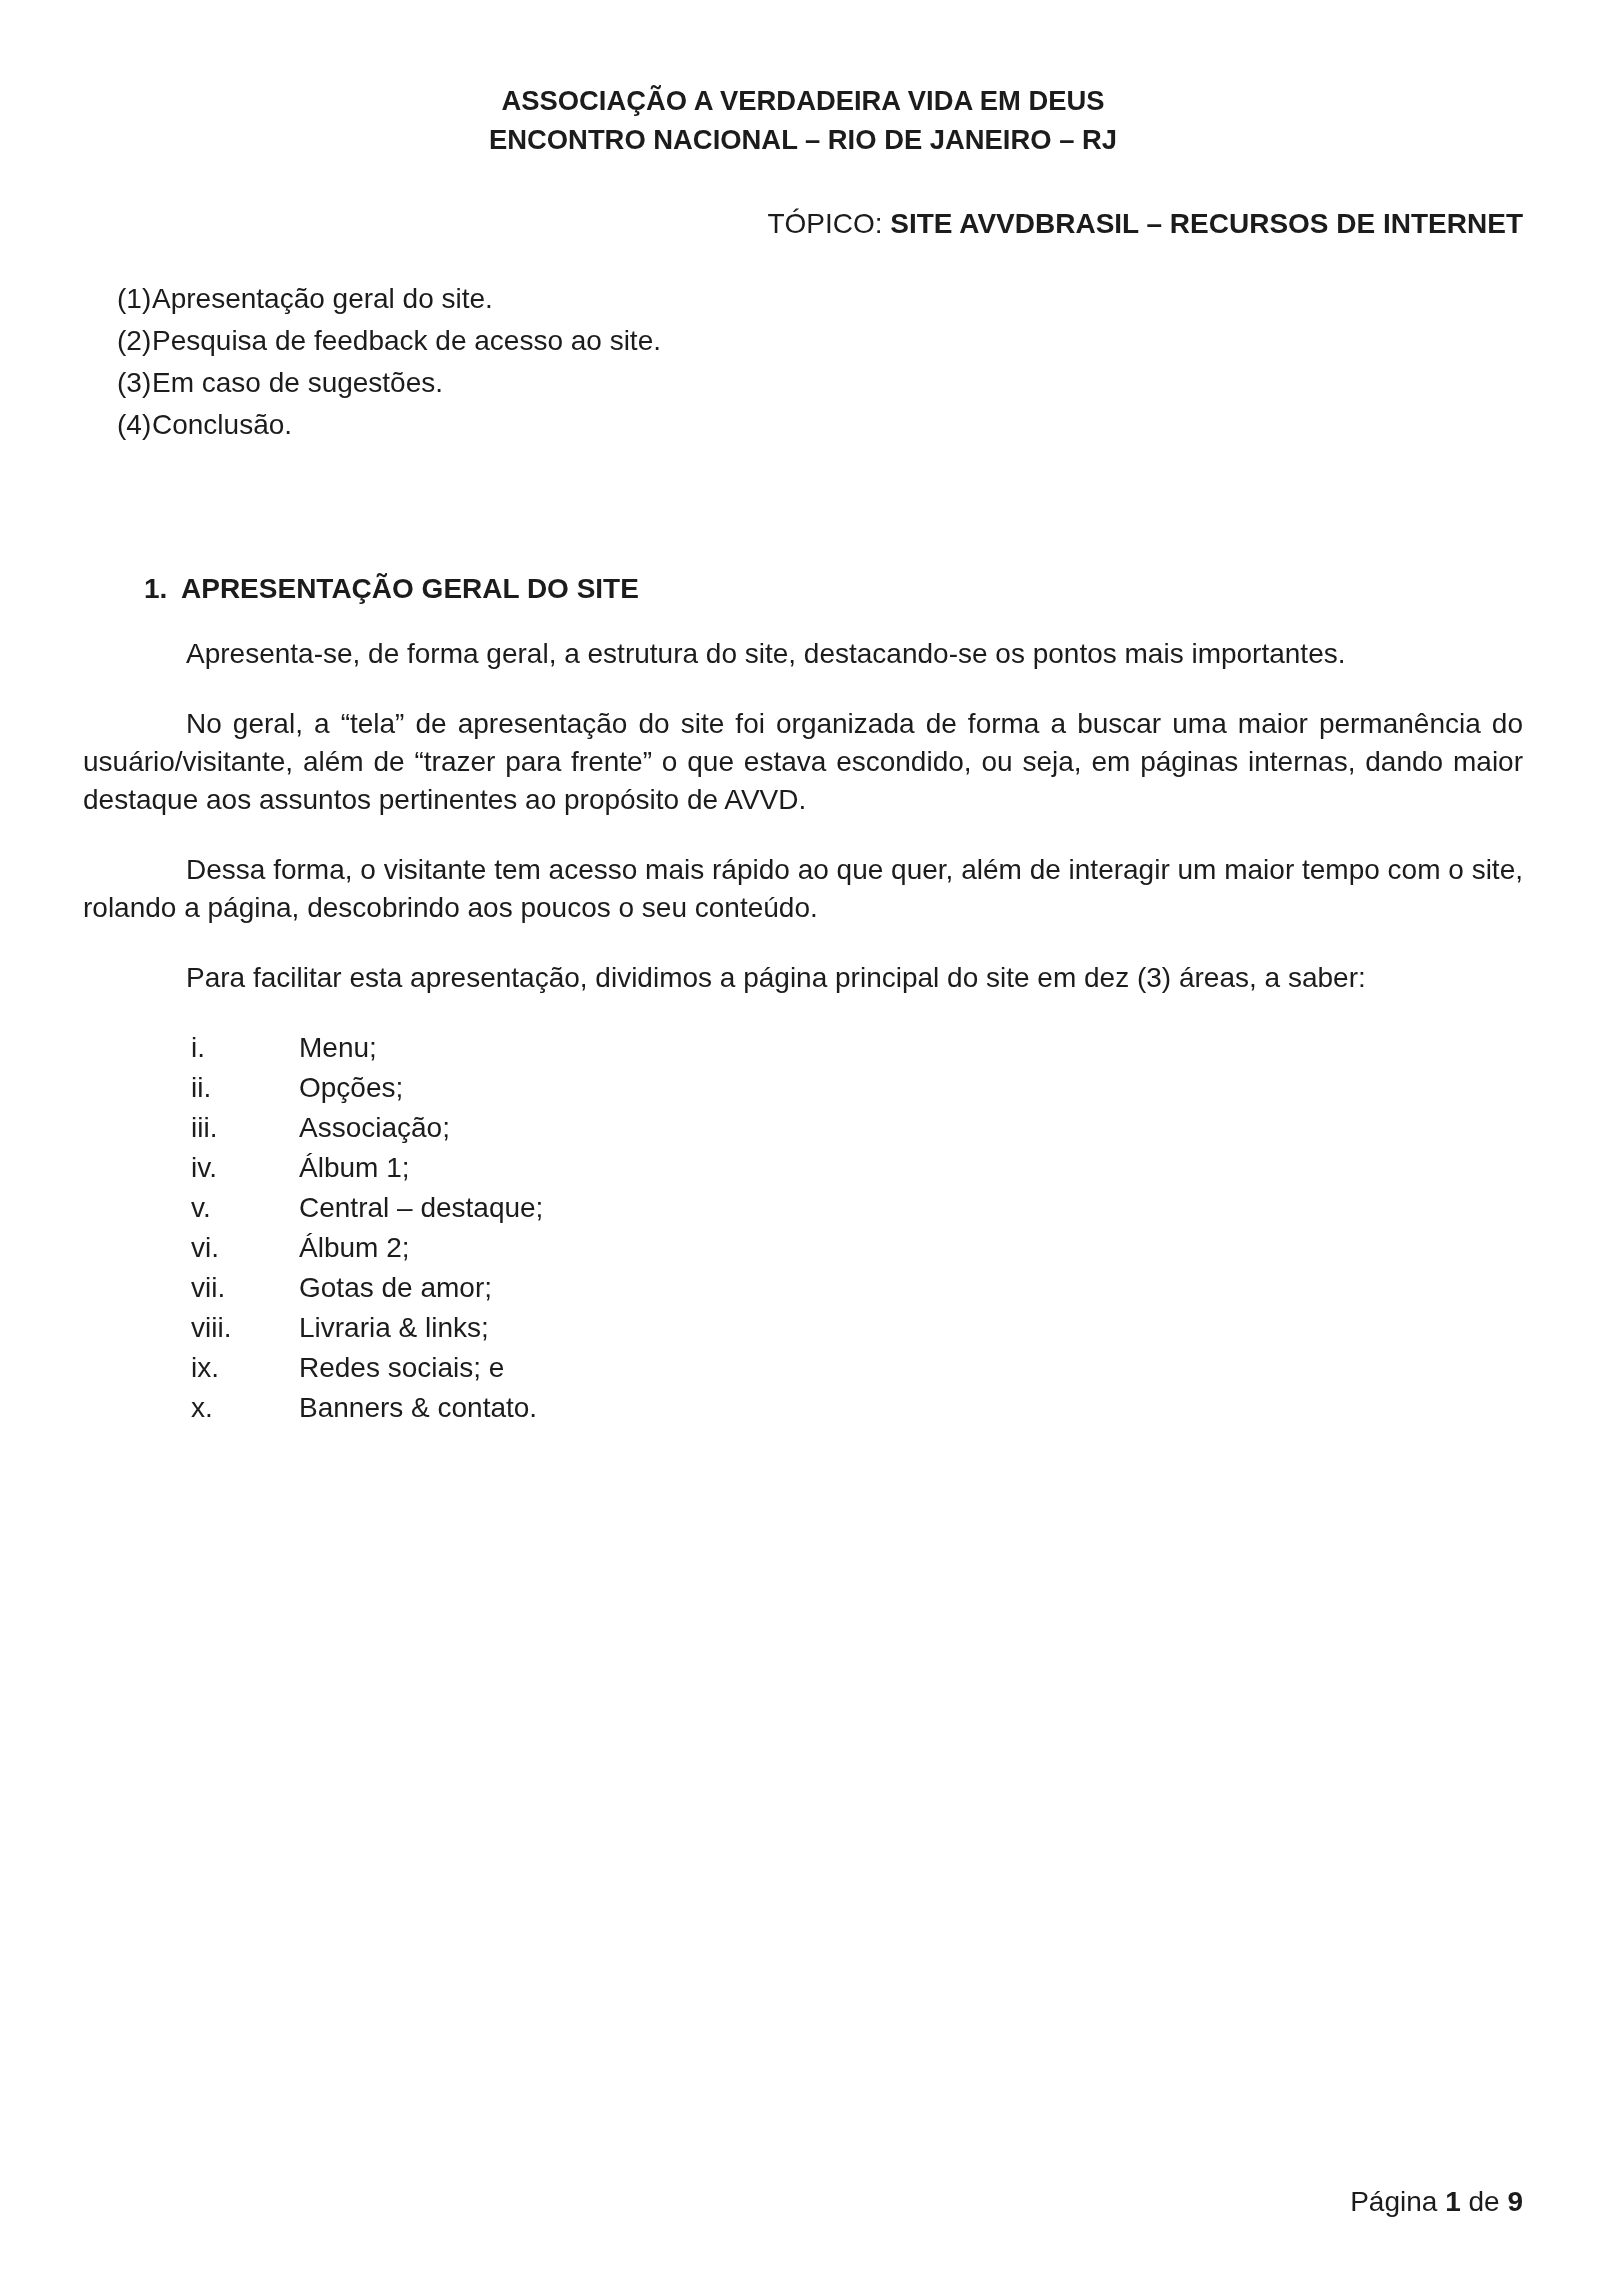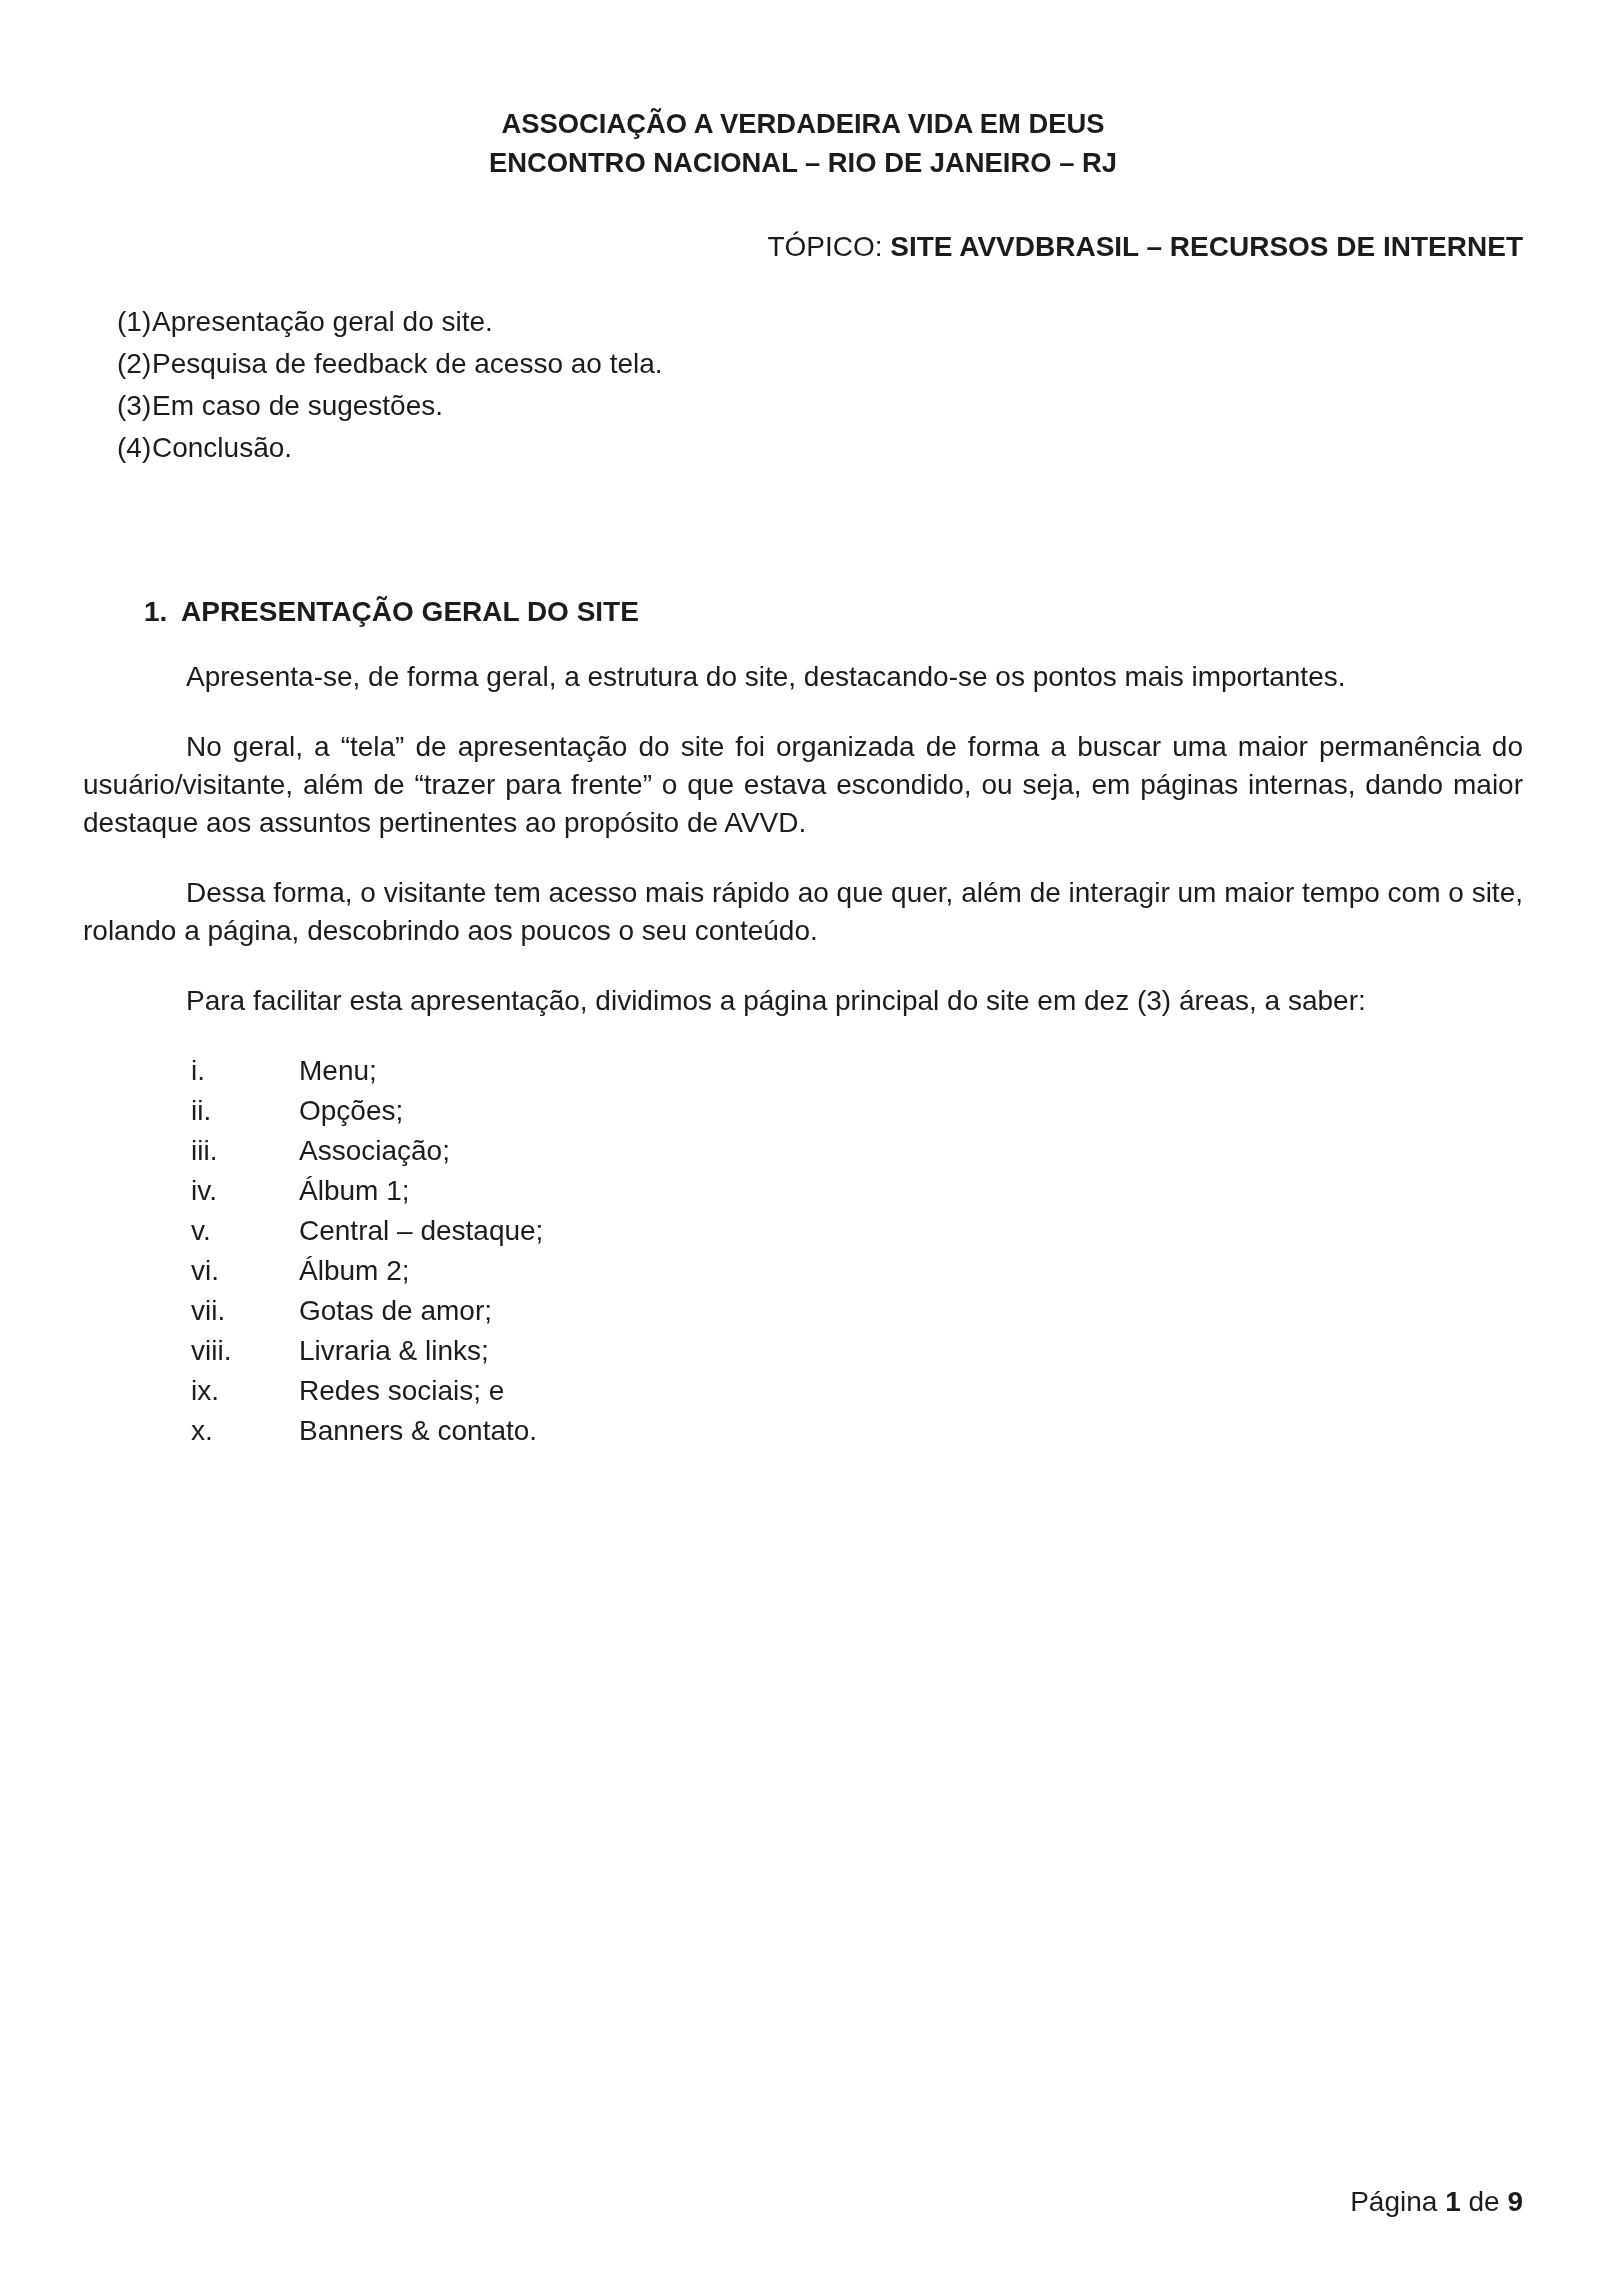--- a/index.html
+++ b/index.html
@@ -9,21 +9,21 @@
     height: 2293px;
     background: #ffffff;
     color: #1c1c1c;
     font-family: "Liberation Sans", sans-serif;
     font-size: 28px;
     box-sizing: border-box;
     padding: 0 98px 0 83px;
     overflow: hidden;
   }
   .doc-header {
-    padding-top: 104px;
+    padding-top: 81px;
     text-align: center;
     font-weight: 700;
     line-height: 39px;
     font-size: 27.4px;
   }
   .topic { margin: 45px 0 0 0; line-height: 39px; text-align: right; }
   .b { font-weight: 700; }
   ol.agenda { list-style: none; margin: 35px 0 0 0; padding: 0; }
   ol.agenda li { display: flex; margin-left: 34px; line-height: 42px; }
   ol.agenda .num { flex: 0 0 35px; }
@@ -66,21 +66,21 @@
 
   <div class="topic"><span>TÓPICO: </span><span class="b">SITE AVVDBRASIL – RECURSOS DE INTERNET</span></div>
 
   <ol class="agenda">
     <li>
         <span class="num">(1)</span>
         <span>Apresentação geral do site.</span>
       </li>
     <li>
         <span class="num">(2)</span>
-        <span>Pesquisa de feedback de acesso ao tela.</span>
+        <span>Pesquisa de feedback de acesso ao site.</span>
       </li>
     <li>
         <span class="num">(3)</span>
         <span>Em caso de sugestões.</span>
       </li>
     <li>
         <span class="num">(4)</span>
         <span>Conclusão.</span>
       </li>
   </ol>

